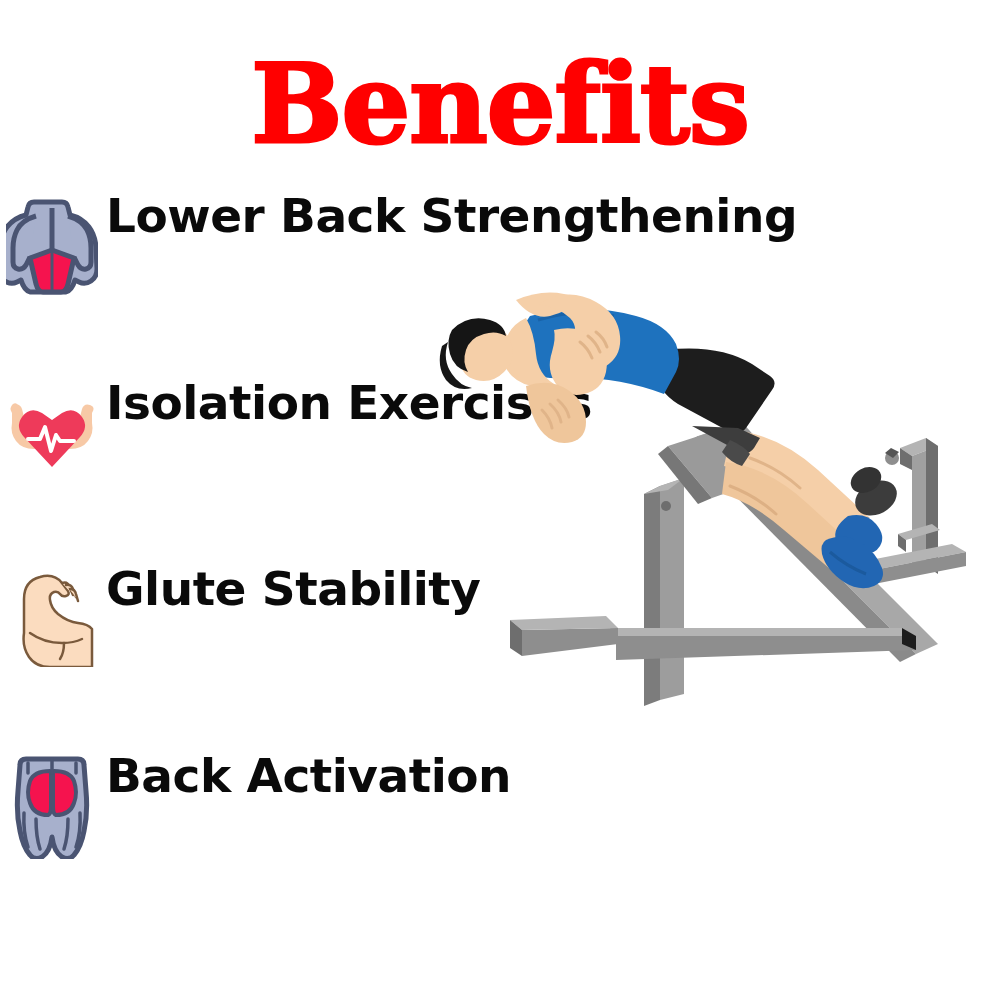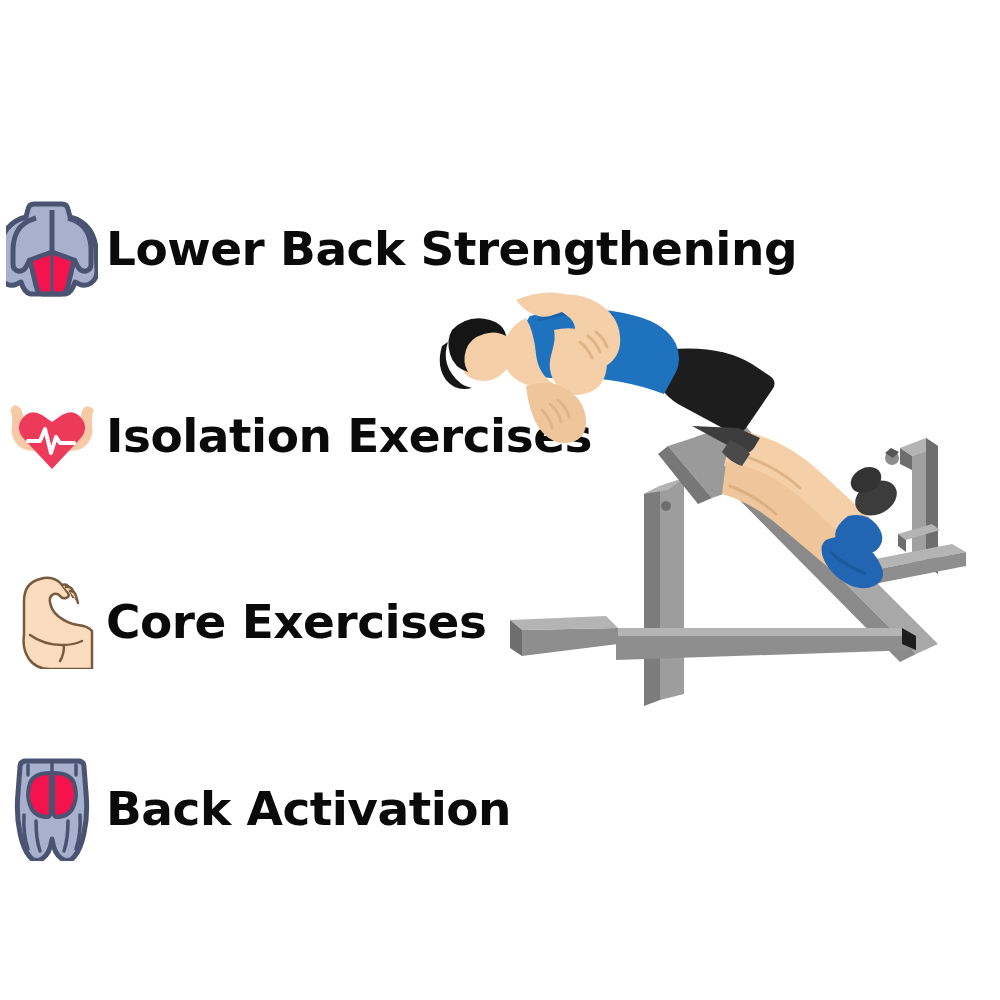--- a/index.html
+++ b/index.html
@@ -35,21 +35,21 @@
     -webkit-text-stroke: 3px #ff0000;
   }
 
   
   .benefit-row {
     position: absolute;
     left: 4px;
     width: 780px;
     height: 112px;
     display: flex;
-    align-items: center;
+    align-items: flex-start;
   }
   #row-0 { top: 192px; }
   #row-1 { top: 379px; }
   #row-2 { top: 565px; }
   #row-3 { top: 752px; }
 
   .benefit-icon {
     width: 96px;
     height: 108px;
     flex: 0 0 96px;
@@ -78,20 +78,21 @@
     width: 570px;
     height: 430px;
   }
   #illustration svg { display: block; }
 </style>
 </head>
 <body>
 
 <div id="page">
 
+  <div id="title">Benefits</div>
 
   <div class="benefit-row" id="row-0">
     <div class="benefit-icon">
       <svg width="92" height="104" viewBox="0 0 92 104">
         <g stroke="#4a5472" stroke-width="5" stroke-linejoin="round" fill="#a7b0cc">
           <path d="M36 8 h20 q5 0 6 5 l2 8 q12 3 19 12 q6 8 7 20 l1 22 q0 8 -6 12 q-6 4 -12 1 l-4 -2
                    q-3 10 -9 12 h-36 q-6 -2 -9 -12 l-4 2 q-6 3 -12 -1 q-6 -4 -6 -12 l1 -22
                    q1 -12 7 -20 q7 -9 19 -12 l2 -8 q1 -5 6 -5 z"></path>
           <path d="M30 22 q-14 4 -19 14 q-4 8 -4 18 l0 14 q0 6 5 7 q5 1 8 -4 l4 -8"></path>
           <path d="M62 22 q14 4 19 14 q4 8 4 18 l0 14 q0 6 -5 7 q-5 1 -8 -4 l-4 -8"></path>
@@ -136,21 +137,21 @@
                    q-2 -3 -6 -2 q-5 2 -4 8 q1 8 8 14 q10 8 20 9 q10 1 14 6 l0 38
                    l-42 0 q-14 0 -21 -10 q-7 -10 -5 -24 z" fill="#fbdcbf"></path>
           <path d="M56 12 q5 -2 7 3 l4 9" fill="#fbdcbf"></path>
           <path d="M60 14 q5 -1 7 4 l3 8" fill="#fbdcbf"></path>
           <path d="M64 18 q5 0 6 5 l2 7" fill="#fbdcbf"></path>
           <path d="M24 62 q14 10 32 10 q12 0 20 -4" fill="none"></path>
           <path d="M58 72 q0 10 -4 16" fill="none"></path>
         </g>
       </svg>
     </div>
-    <div class="benefit-label">Core Exercises</div>
+    <div class="benefit-label">Glute Stability</div>
   </div>
 
   <div class="benefit-row" id="row-3">
     <div class="benefit-icon">
       <svg width="92" height="106" viewBox="0 0 92 106">
         <g stroke="#4a5472" stroke-width="5" stroke-linejoin="round" fill="#a7b0cc">
           <path d="M20 6 h52 q6 0 6 6 l2 26 q2 22 -2 40 q-3 16 -10 24 q-5 6 -12 2
                    q-8 -5 -10 -20 q-2 15 -10 20 q-7 4 -12 -2 q-7 -8 -10 -24
                    q-4 -18 -2 -40 l2 -26 q0 -6 6 -6 z"></path>
         </g>

